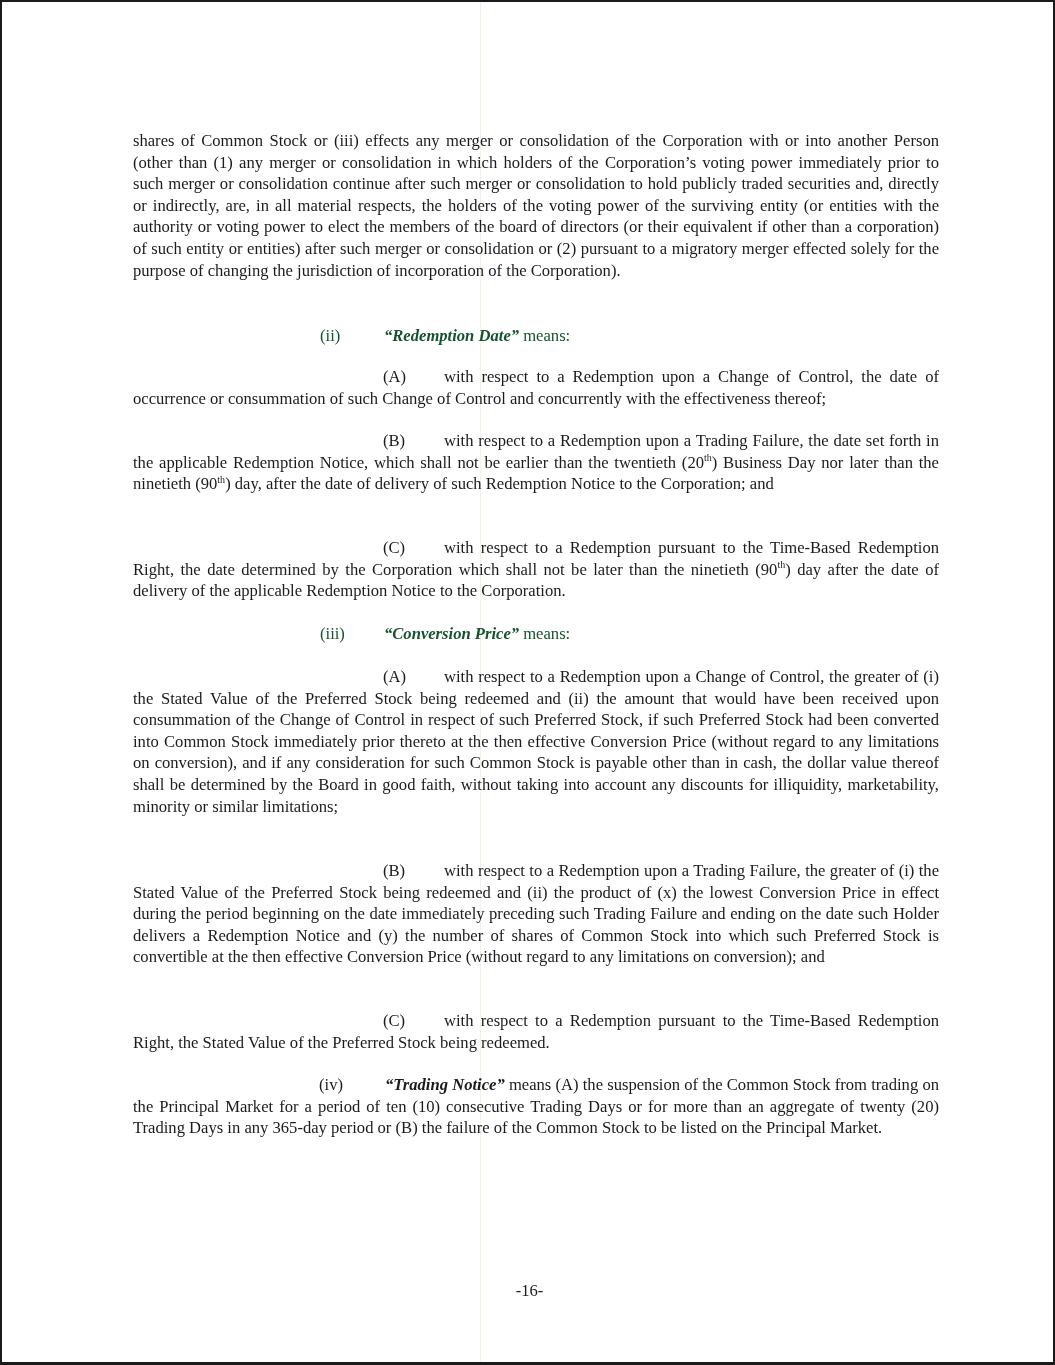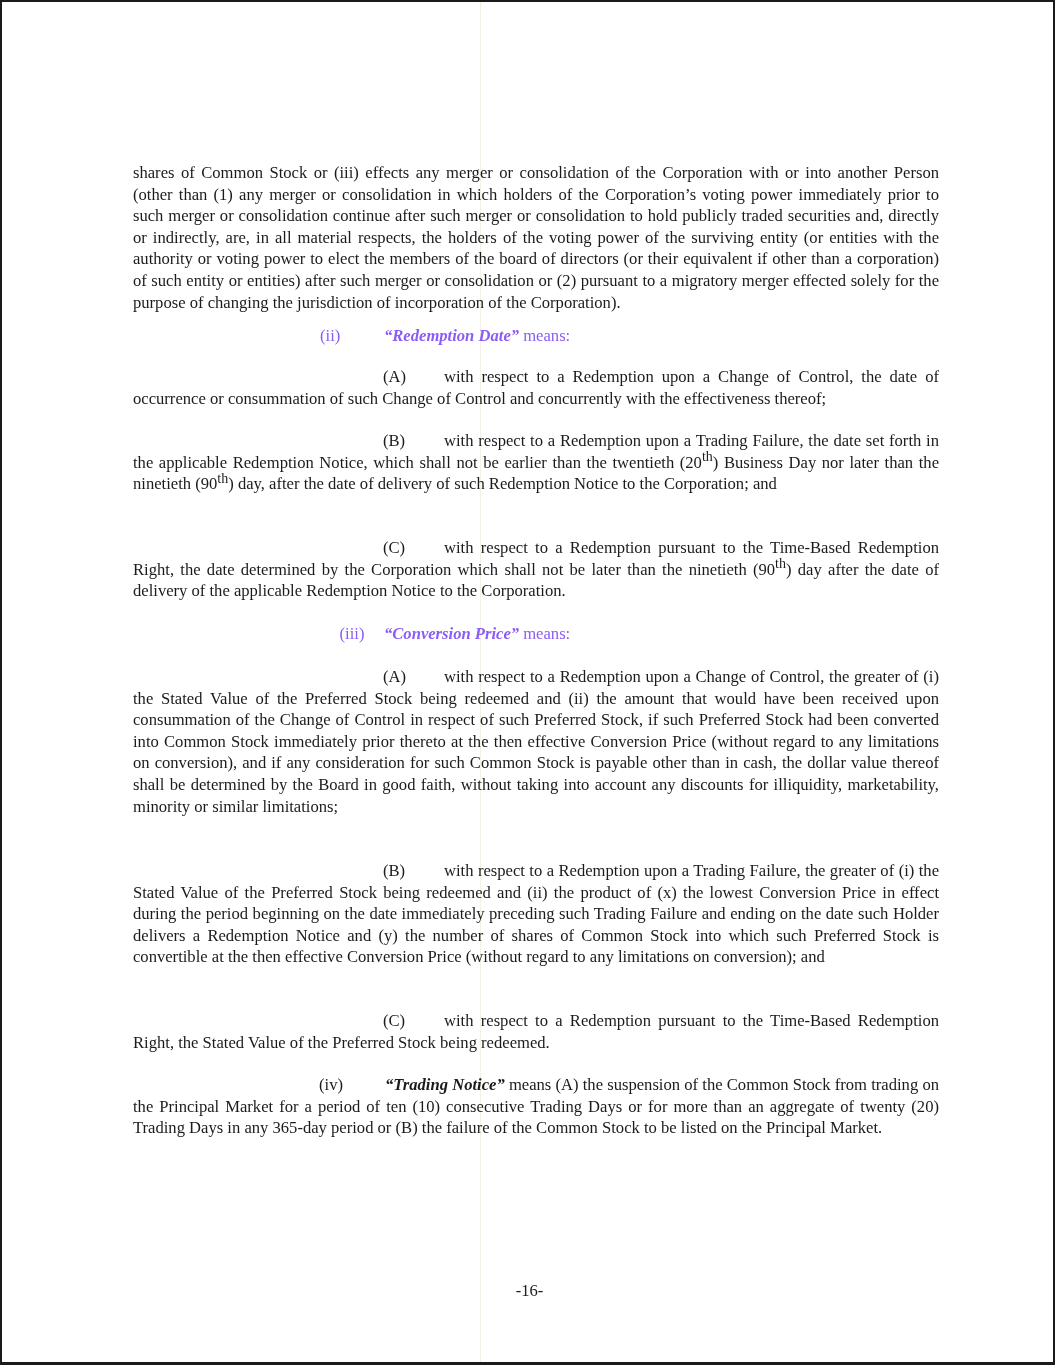--- a/index.html
+++ b/index.html
@@ -11,58 +11,58 @@
     background: #fff;
   }
   .scanline { position: absolute; left: 478px; top: 0; width: 1px; height: 1360px; background: #f4f1e4; }
   .text {
     position: absolute; left: 131px; width: 806px;
     font-family: "Liberation Serif", "DejaVu Serif", serif;
     font-size: 16.6px; line-height: 21.6px; color: #1b1b1b;
     text-align: justify;
   }
   .p { margin: 0; }
-  .hdr { position: absolute; font-family: "Liberation Serif", "DejaVu Serif", serif; font-size: 16.6px; line-height: 21.6px; color:#8b5cf6; white-space: nowrap; }
+  .hdr { position: absolute; font-family: "Liberation Serif", "DejaVu Serif", serif; font-size: 16.6px; line-height: 21.6px; color:#14532d; white-space: nowrap; }
   .term { font-weight: bold; font-style: italic; }
   .num { display: inline-block; }
   .first { text-indent: 250px; }
   .first .lab { display: inline-block; width: 61px; text-indent: 0; }
   .ind2 { text-indent: 186px; }
   .ind2 .lab { display: inline-block; width: 66px; text-indent: 0; }
-  sup { font-size: 14px; line-height: 0; vertical-align: super; margin-top: 45px; }
+  sup { font-size: 10px; line-height: 0; vertical-align: super; margin-top: 45px; }
   .footer { position: absolute; left: 0; width: 1055px; top: 1279px; text-align: center; font-family: "Liberation Serif", "DejaVu Serif", serif; font-size: 16.6px; color: #1b1b1b; }
 </style>
 </head>
 <body>
 
 <div class="page">
   <div class="scanline"></div>
 
-  <div class="text" style="top:128px;margin-top:32px;">
+  <div class="text" style="top:128px;">
     <p class="p">shares of Common Stock or (iii) effects any merger or consolidation of the Corporation with or into another Person (other than (1) any merger or consolidation in which holders of the Corporation’s voting power immediately prior to such merger or consolidation continue after such merger or consolidation to hold publicly traded securities and, directly or indirectly, are, in all material respects, the holders of the voting power of the surviving entity (or entities with the authority or voting power to elect the members of the board of directors (or their equivalent if other than a corporation) of such entity or entities) after such merger or consolidation or (2) pursuant to a migratory merger effected solely for the purpose of changing the jurisdiction of incorporation of the Corporation).</p>
   </div>
 
   <div class="hdr" style="left:318px; top:323px;">
     <span class="num" style="width:64px;">(ii)</span><span class="term">“Redemption Date”</span><span> means:</span>
   </div>
 
   <div class="text" style="top:364px;">
     <p class="p first"><span class="lab">(A)</span><span>with respect to a Redemption upon a Change of Control, the date of occurrence or consummation of such Change of Control and concurrently with the effectiveness thereof;</span></p>
   </div>
 
   <div class="text" style="top:428px;">
     <p class="p first"><span class="lab">(B)</span><span>with respect to a Redemption upon a Trading Failure, the date set forth in the applicable Redemption Notice, which shall not be earlier than the twentieth (20</span><sup>th</sup><span>) Business Day nor later than the ninetieth (90</span><sup>th</sup><span>) day, after the date of delivery of such Redemption Notice to the Corporation; and</span></p>
   </div>
 
   <div class="text" style="top:535px;">
     <p class="p first"><span class="lab">(C)</span><span>with respect to a Redemption pursuant to the Time-Based Redemption Right, the date determined by the Corporation which shall not be later than the ninetieth (90</span><sup>th</sup><span>) day after the date of delivery of the applicable Redemption Notice to the Corporation.</span></p>
   </div>
 
   <div class="hdr" style="left:318px; top:621px;">
-    <span class="num" style="width:64px;text-align:center;">(iii)</span><span class="term">“Conversion Price”</span><span> means:</span>
+    <span class="num" style="width:64px;">(iii)</span><span class="term">“Conversion Price”</span><span> means:</span>
   </div>
 
   <div class="text" style="top:664px;">
     <p class="p first"><span class="lab">(A)</span><span>with respect to a Redemption upon a Change of Control, the greater of (i) the Stated Value of the Preferred Stock being redeemed and (ii) the amount that would have been received upon consummation of the Change of Control in respect of such Preferred Stock, if such Preferred Stock had been converted into Common Stock immediately prior thereto at the then effective Conversion Price (without regard to any limitations on conversion), and if any consideration for such Common Stock is payable other than in cash, the dollar value thereof shall be determined by the Board in good faith, without taking into account any discounts for illiquidity, marketability, minority or similar limitations;</span></p>
   </div>
 
   <div class="text" style="top:858px;">
     <p class="p first"><span class="lab">(B)</span><span>with respect to a Redemption upon a Trading Failure, the greater of (i) the Stated Value of the Preferred Stock being redeemed and (ii) the product of (x) the lowest Conversion Price in effect during the period beginning on the date immediately preceding such Trading Failure and ending on the date such Holder delivers a Redemption Notice and (y) the number of shares of Common Stock into which such Preferred Stock is convertible at the then effective Conversion Price (without regard to any limitations on conversion); and</span></p>
   </div>
 

